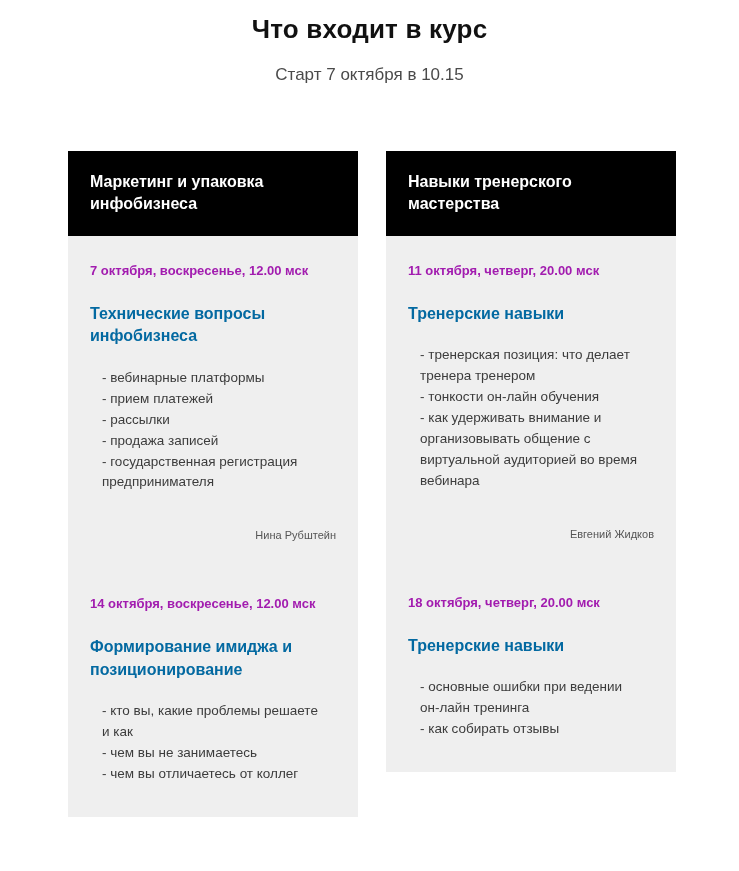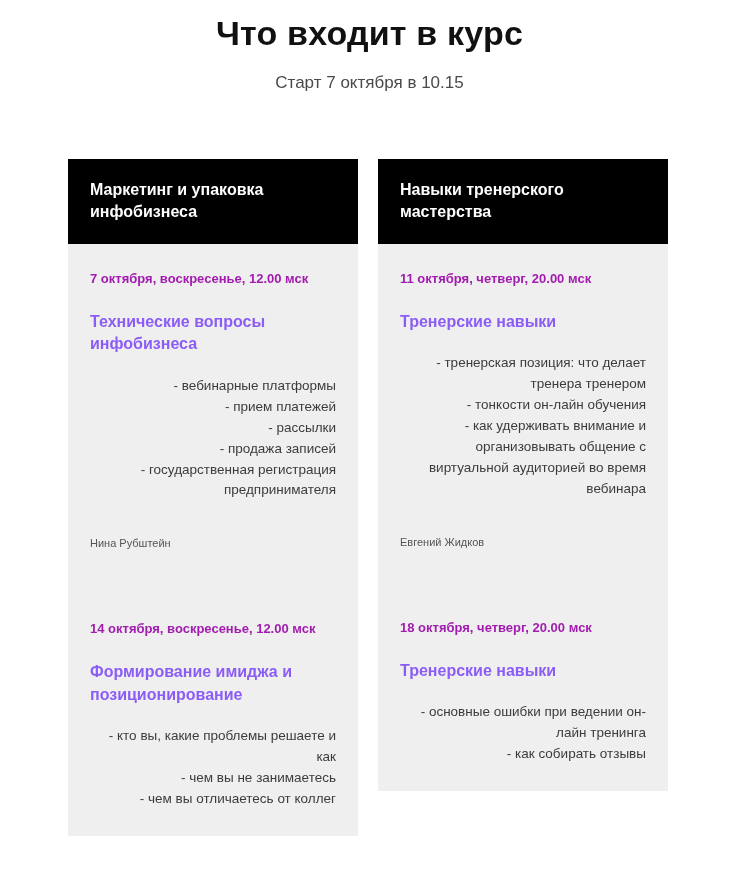--- a/index.html
+++ b/index.html
@@ -15,38 +15,38 @@
     overflow: hidden;
   }
   .page {
     width: 739px;
     height: 871px;
     position: relative;
     box-sizing: border-box;
   }
   .page-title {
     text-align: center;
-    font-size: 34px;
+    font-size: 26px;
     font-weight: bold;
     color: #111111;
     margin: 0;
     padding-top: 14px;
     letter-spacing: 0.2px;
   }
   .page-subtitle {
     text-align: center;
     font-size: 17px;
     color: #4a4a4a;
     margin: 0;
     padding-top: 20px;
     font-weight: normal;
   }
   .columns {
     display: flex;
-    gap: 20px;
+    gap: 28px;
     padding: 0 68px;
     margin-top: 66px;
     box-sizing: border-box;
   }
   .column {
     width: 290px;
     flex: 0 0 290px;
   }
   .col-header {
     background: #000000;
@@ -69,41 +69,41 @@
   .block-date {
     font-size: 13px;
     font-weight: bold;
     color: #a21caf;
     line-height: 1.45;
     margin: 0 0 22px 0;
   }
   .block-title {
     font-size: 16px;
     font-weight: bold;
-    color: #8b5cf6;
+    color: #0369a1;
     line-height: 1.4;
     margin: 0 0 20px 0;
   }
   .bullets {
     list-style: none;
-    margin: 0;
+    margin: 12px;
     padding: 0;
-    text-align: right;
   }
   .bullets li {
     font-size: 13.5px;
     color: #3c3c3c;
     line-height: 1.55;
     margin: 0;
   }
   .author {
     font-size: 11px;
     color: #555555;
     margin-top: 36px;
-    margin-bottom: 27px;
+    margin-bottom: 10px;
+    text-align: right;
   }
   .spacer-lg {
     height: 44px;
   }
 </style>
 </head>
 <body>
 
 <div class="page">
 

